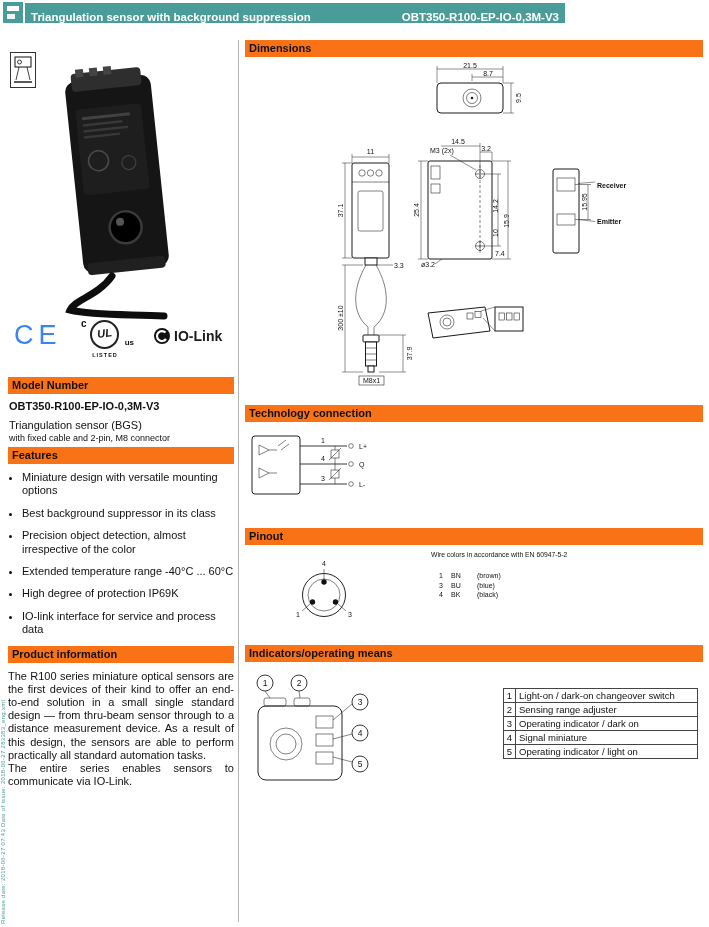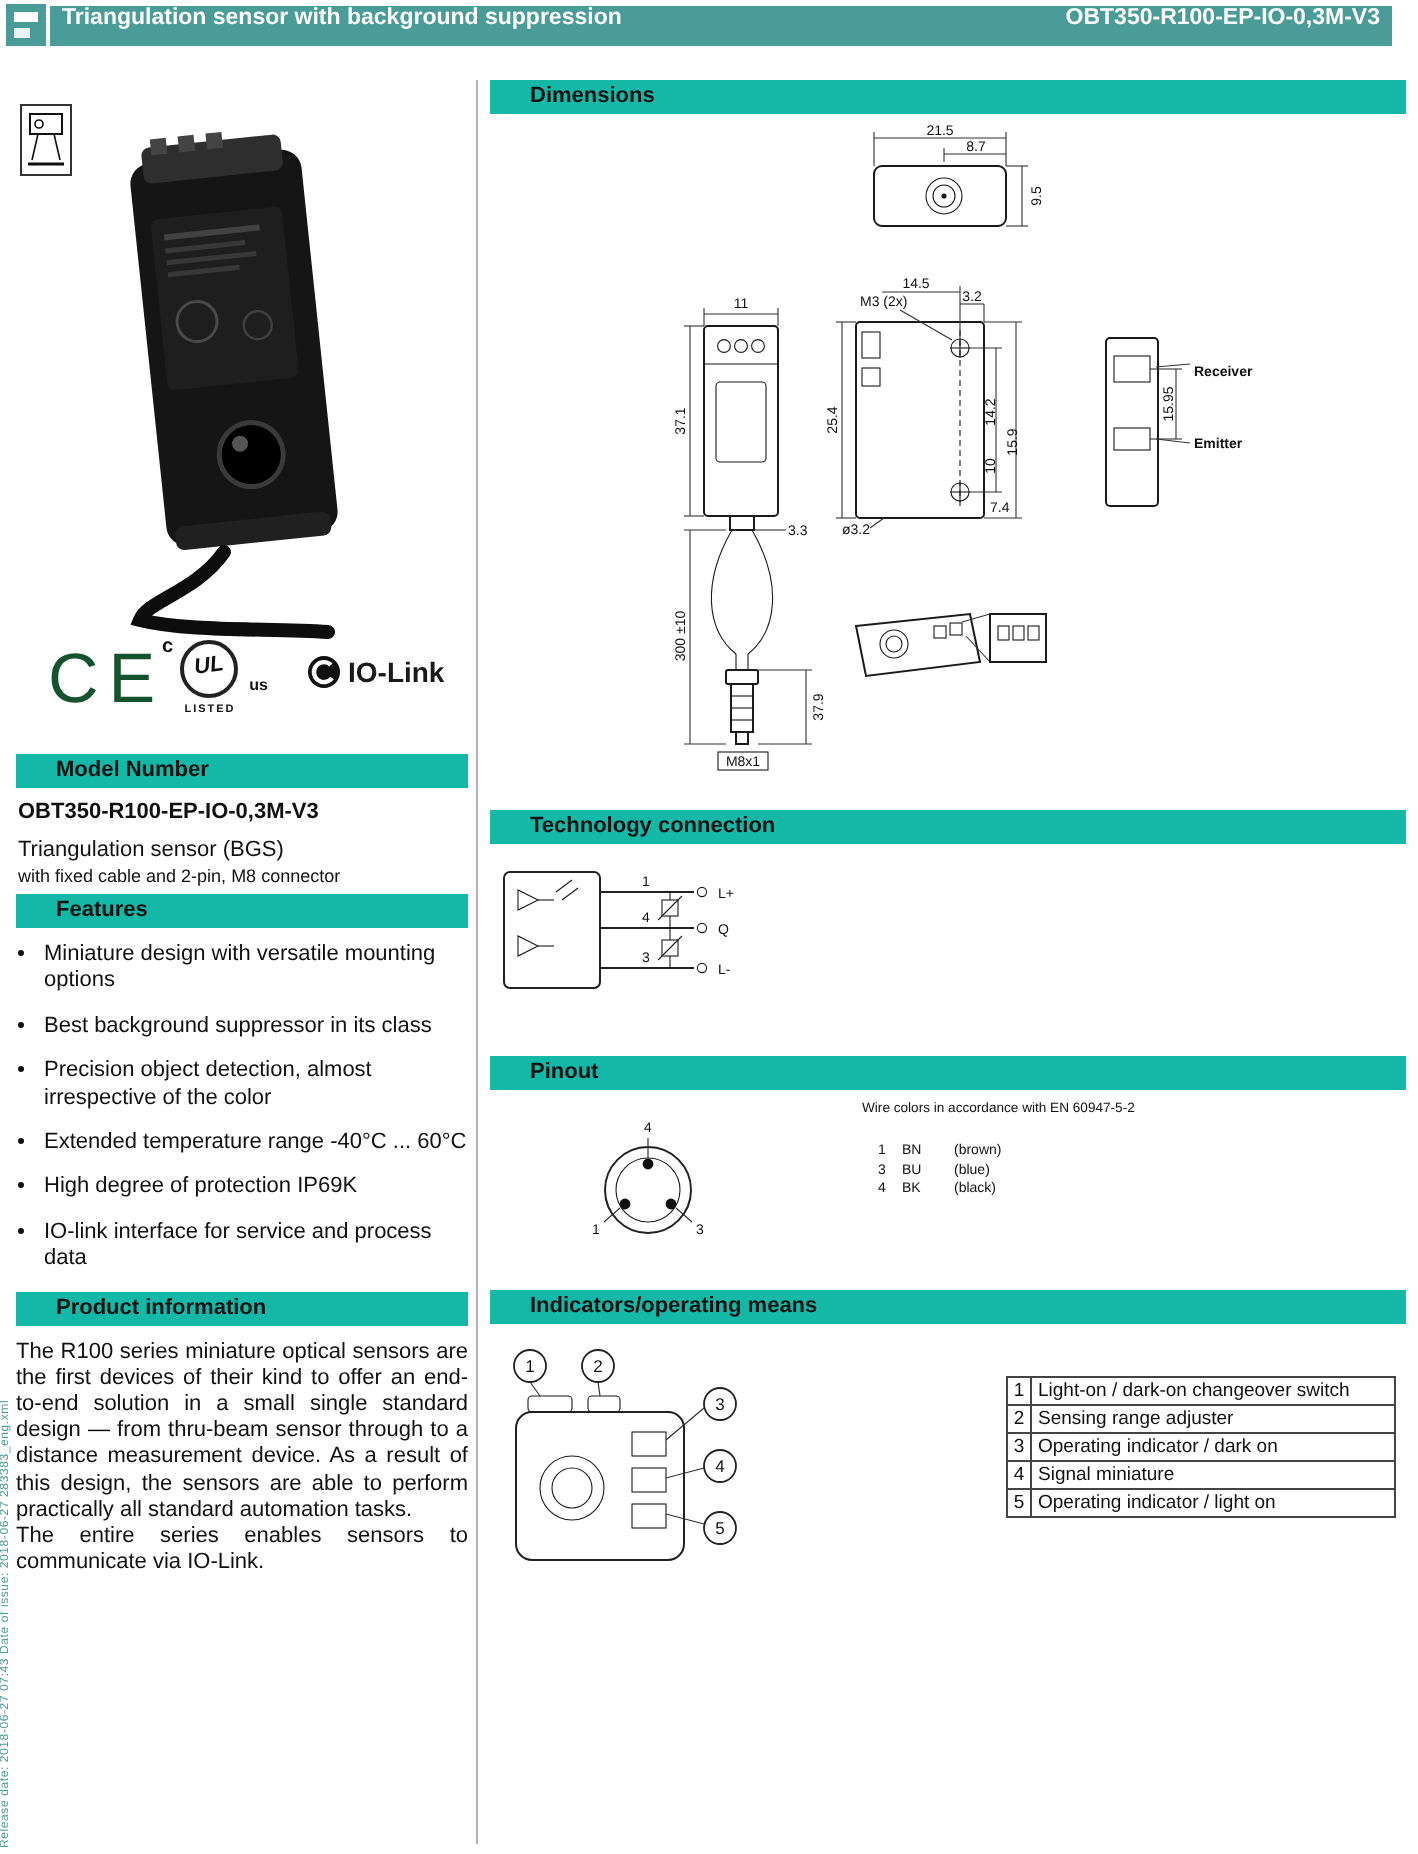--- a/index.html
+++ b/index.html
@@ -2,38 +2,38 @@
 <html><head>
 <meta charset="utf-8">
 <style>
   *{margin:0;padding:0;box-sizing:border-box}
   html,body{width:709px;height:927px;background:#fff}
   body{font-family:"Liberation Sans",sans-serif;color:#111;position:relative;overflow:hidden}
   .page{position:absolute;inset:0;background:#fff}
 
   
   .brand{position:absolute;left:3px;top:2px;width:20px;height:21px;background:#4a9c98}
-  .topbar{position:absolute;left:25px;top:3px;width:671px;height:20px;background:#4a9c98;color:#fff;
-          display:flex;align-items:flex-start;justify-content:space-between;padding:0 6px;
+  .topbar{position:absolute;left:25px;top:3px;width:540px;height:20px;background:#4a9c98;color:#fff;
+          display:flex;align-items:flex-end;justify-content:space-between;padding:0 6px;
           font-size:11.5px;font-weight:bold}
 
   
   .vnote{position:absolute;left:0;top:650px;height:274px;width:9px;writing-mode:vertical-rl;
          transform:rotate(180deg);font-size:6px;color:#4a9c98;white-space:nowrap;letter-spacing:.3px}
 
   .divider{position:absolute;left:238px;top:40px;width:1px;height:882px;background:#b3b3b3}
 
-  .section-bar{height:17px;background:#14b8a6;font-size:11px;font-weight:bold;line-height:17px;padding-left:20px}
+  .section-bar{height:17px;background:#f97316;font-size:11px;font-weight:bold;line-height:17px;padding-left:4px}
 
   
   .left{position:absolute;left:8px;top:26px;width:226px;height:898px}
   .pictogram{position:absolute;left:2px;top:26px}
   .photo{position:absolute;left:26px;top:38px}
   .certs{position:absolute;left:0;top:292px;width:226px;height:50px}
-  .ce{position:absolute;left:16px;top:2px;font-size:35px;color:#14532d;letter-spacing:5px}
+  .ce{position:absolute;left:6px;top:2px;font-size:27px;color:#3b82f6;letter-spacing:5px}
   .ulwrap{position:absolute;left:78px;top:0;width:40px;height:46px}
   .ul-circle{position:absolute;left:4px;top:2px;width:29px;height:29px;border:2.5px solid #222;border-radius:50%}
   .ul-txt{position:absolute;left:0;right:0;top:5px;text-align:center;font-size:11px;font-weight:bold;
           font-style:italic;transform:rotate(-8deg)}
   .ul-c{position:absolute;left:-5px;top:0;font-size:10px;font-weight:bold}
   .ul-us{position:absolute;right:-8px;top:20px;font-size:8px;font-weight:bold}
   .ul-listed{position:absolute;left:-4px;top:34px;width:46px;text-align:center;font-size:5.5px;font-weight:bold;letter-spacing:1px}
   .iolwrap{position:absolute;left:146px;top:10px;display:flex;align-items:flex-start;gap:4px}
   .iol-text{font-size:14px;font-weight:bold;color:#1a1a1a}
   .left-content{position:absolute;left:0;top:351px;width:226px}

